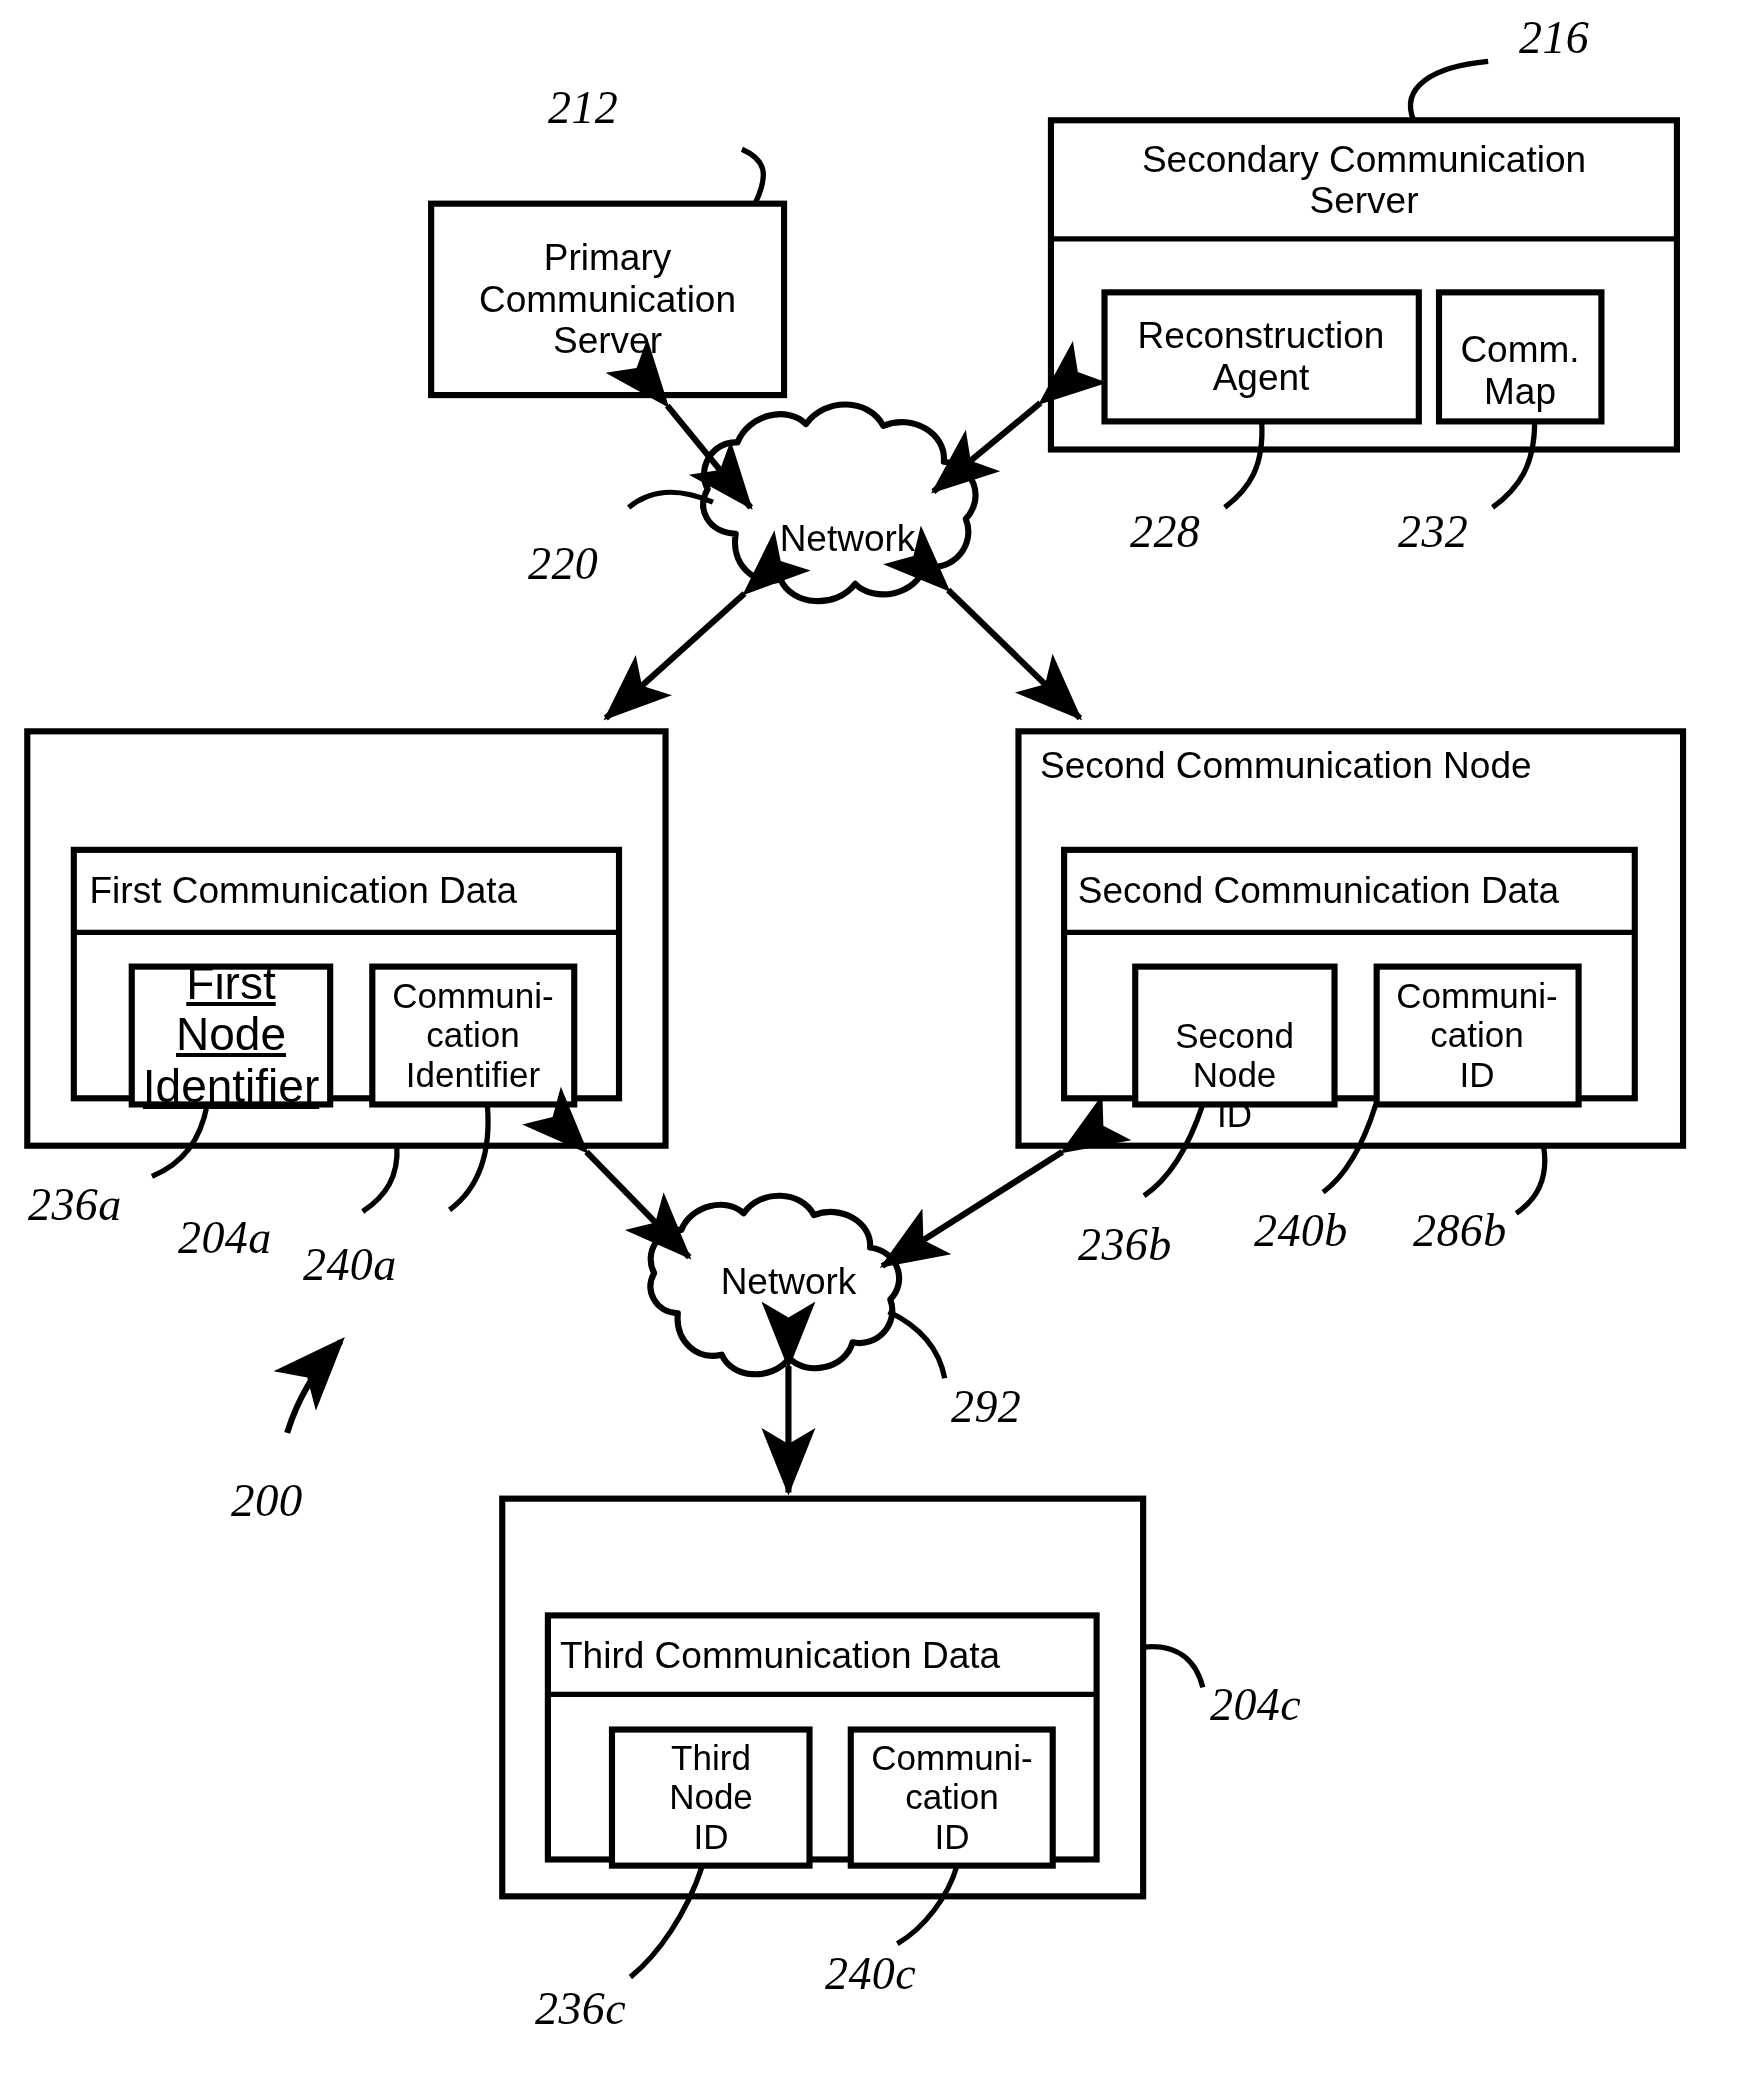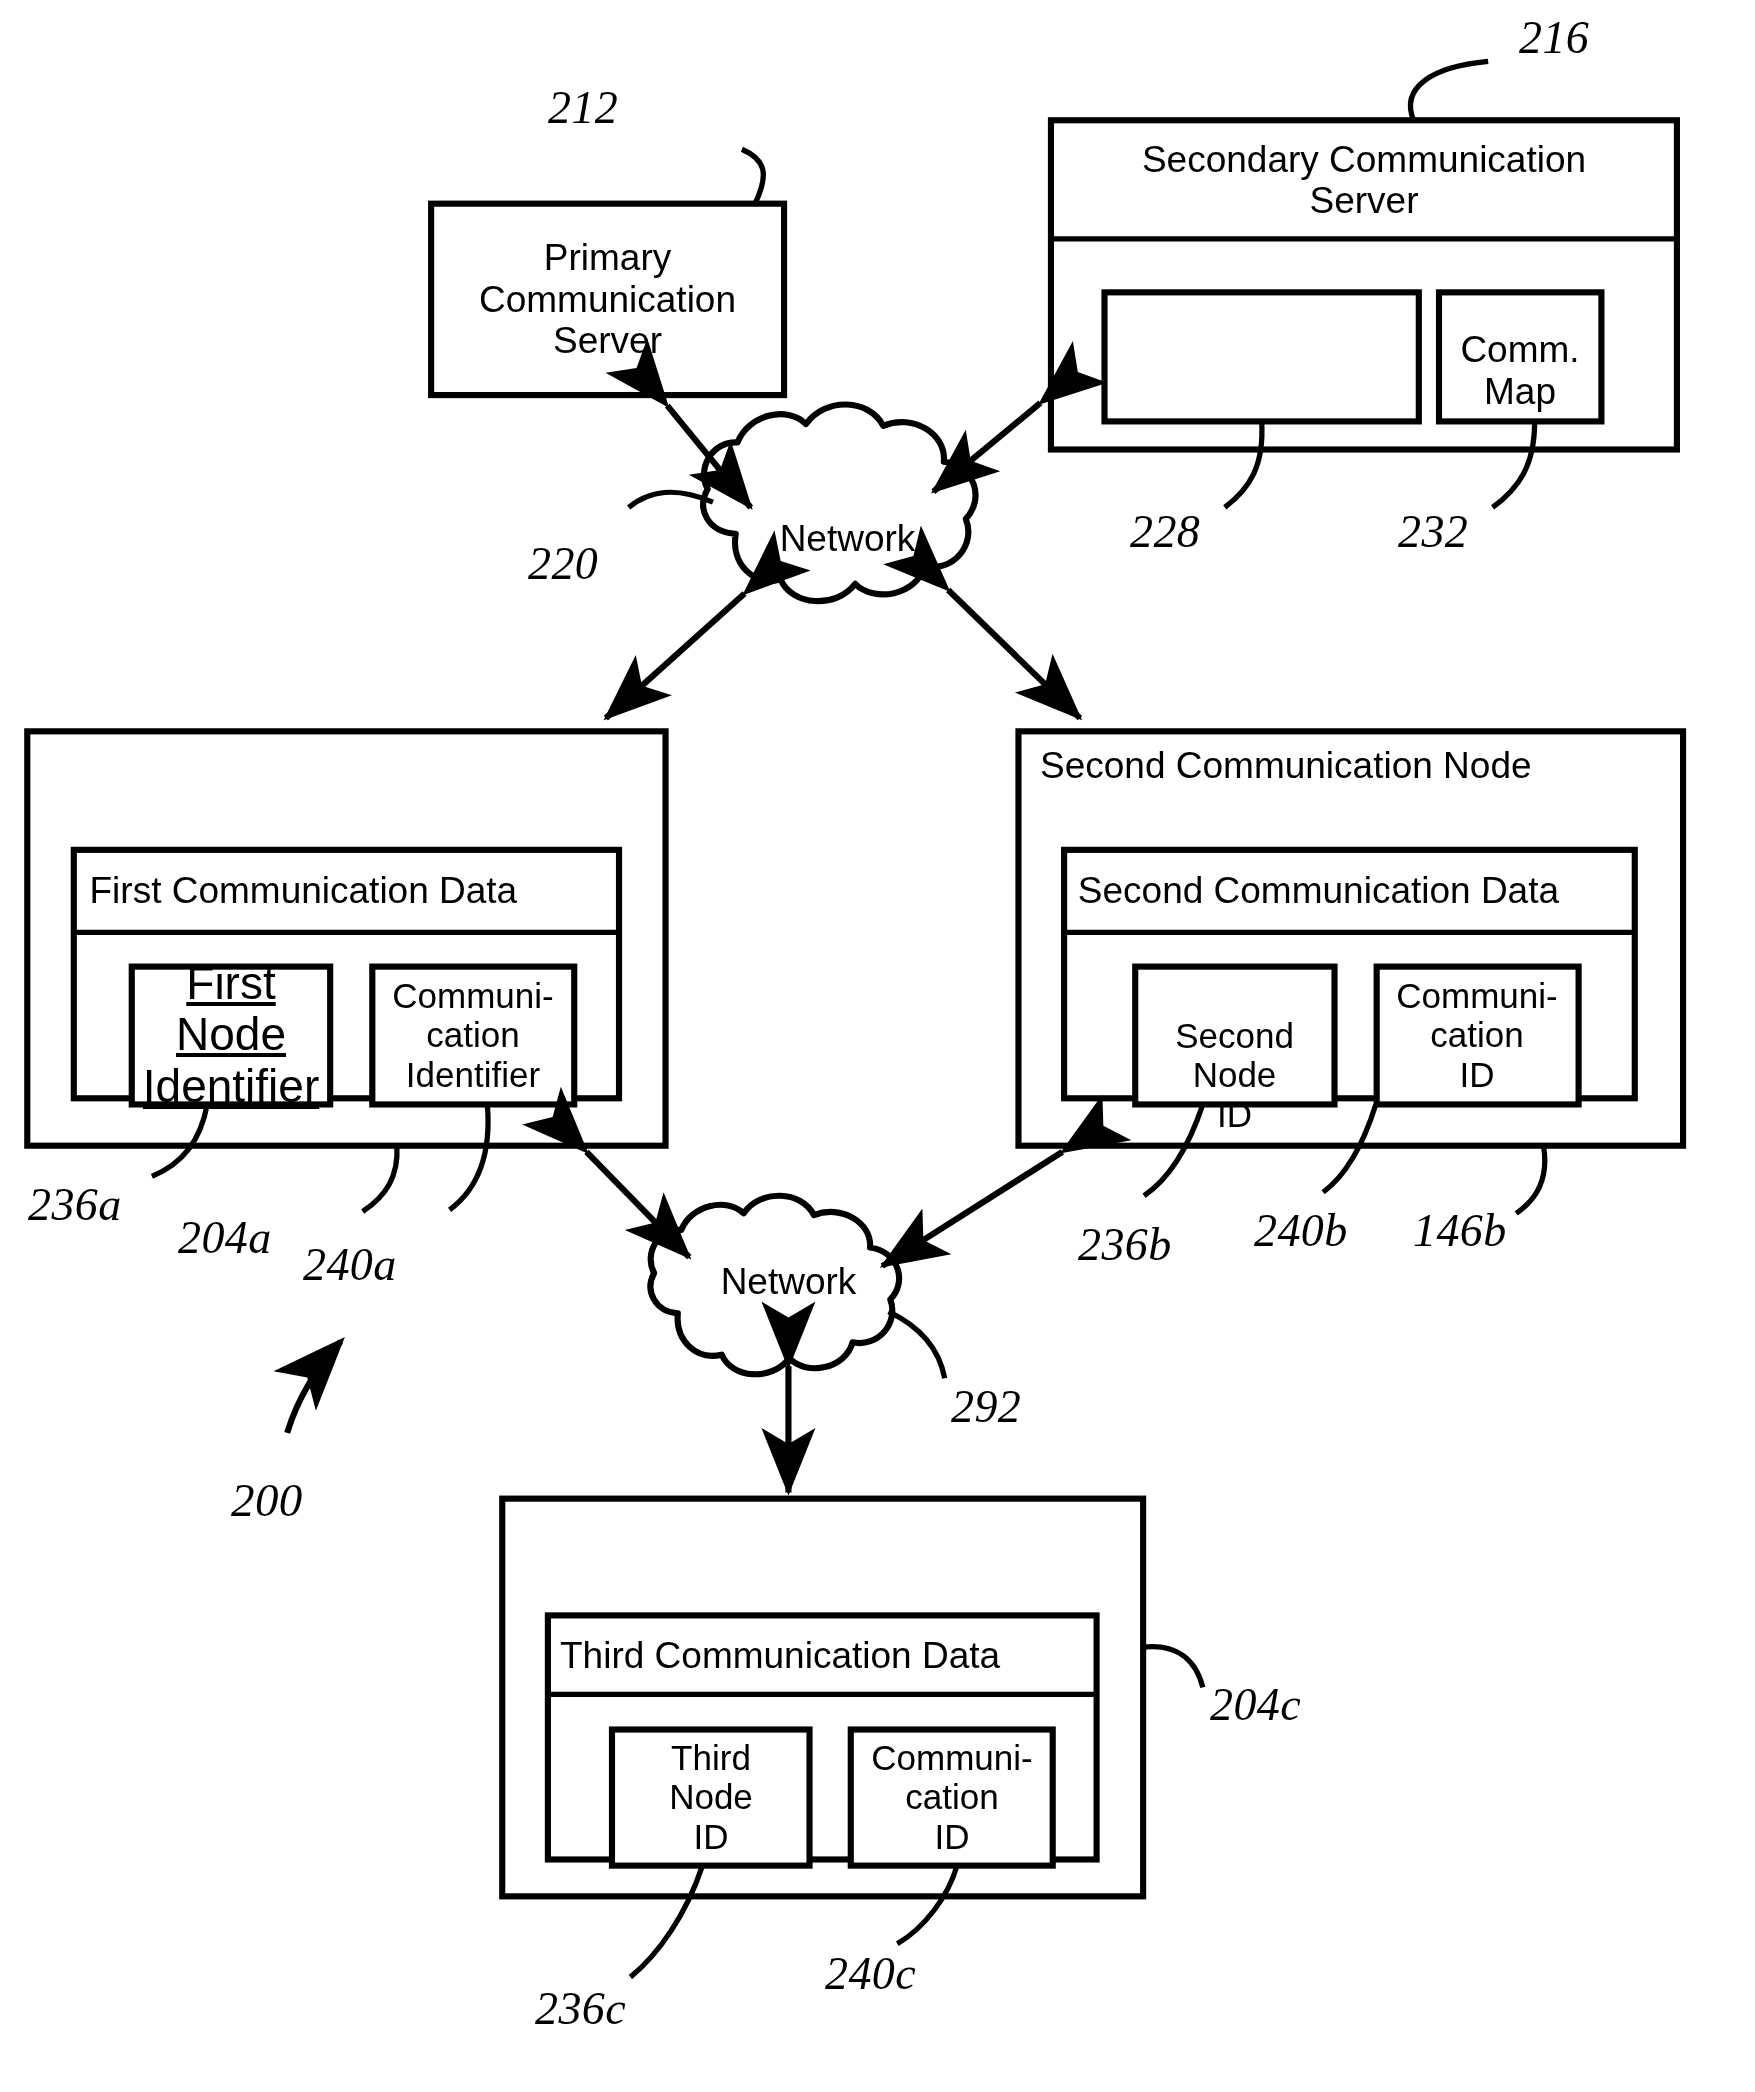--- a/index.html
+++ b/index.html
@@ -178,20 +178,22 @@
 
   <div class="boxtext" style="left:431px; top:204px; width:353px; height:191px; font-size:37px;">Primary
 Communication
 Server</div>
   <div class="refnum" style="left:548px; top:81px;">212</div>
 
   <div class="boxtext" style="left:1051px; top:123px; width:626px; height:114px; font-size:37px;">Secondary Communication
 Server</div>
   <div class="refnum" style="left:1519px; top:10.5px;">216</div>
 
+  <div class="boxtext" style="left:1104px; top:292px; width:314px; height:129px; font-size:37px;">Reconstruction
+Agent</div>
   <div class="refnum" style="left:1130px; top:505px;">228</div>
 
   <div class="boxtext" style="left:1439px; top:306px; width:162px; height:129px; font-size:37px;">Comm.
 Map</div>
   <div class="refnum" style="left:1398px; top:505px;">232</div>
 
   <div class="boxtext" style="left:751px; top:507px; width:193px; height:63px; font-size:37px;">Network</div>
   <div class="refnum" style="left:528px; top:537px;">220</div>
 
   <div class="boxtext" style="left:79px; top:853px; width:535px; height:75px; font-size:37px; justify-content:flex-start; padding-left:10.5px; box-sizing:border-box;">First Communication Data</div>
@@ -208,21 +210,21 @@
   <div class="node-title" style="left:1040px; top:745px; font-size:37px;">Second Communication Node</div>
   <div class="boxtext" style="left:1069px; top:853px; width:562px; height:75px; font-size:37px; justify-content:flex-start; padding-left:8.8px; box-sizing:border-box;">Second Communication Data</div>
   <div class="boxtext" style="left:1135px; top:1006px; width:199px; height:138px; font-size:35px;">Second
 Node
 ID</div>
   <div class="boxtext" style="left:1376px; top:966px; width:202px; height:138px; font-size:35px;">Communi-
 cation
 ID</div>
   <div class="refnum" style="left:1078px; top:1218px;font-style:italic;">236b</div>
   <div class="refnum" style="left:1254px; top:1204px;">240b</div>
-  <div class="refnum" style="left:1413px; top:1204px;">146b</div>
+  <div class="refnum" style="left:1413px; top:1204px;">286b</div>
 
   <div class="boxtext" style="left:692px; top:1250px; width:193px; height:63px; font-size:37px;">Network</div>
   <div class="refnum" style="left:951px; top:1380px;">292</div>
 
   <div class="refnum" style="left:231px; top:1473px; font-size:47px;">200</div>
 
   <div class="boxtext" style="left:553px; top:1620px; width:538px; height:72px; font-size:37px; justify-content:flex-start; padding-left:7px; box-sizing:border-box;">Third Communication Data</div>
   <div class="boxtext" style="left:612px; top:1729px; width:198px; height:136px; font-size:35px;">Third
 Node
 ID</div>

